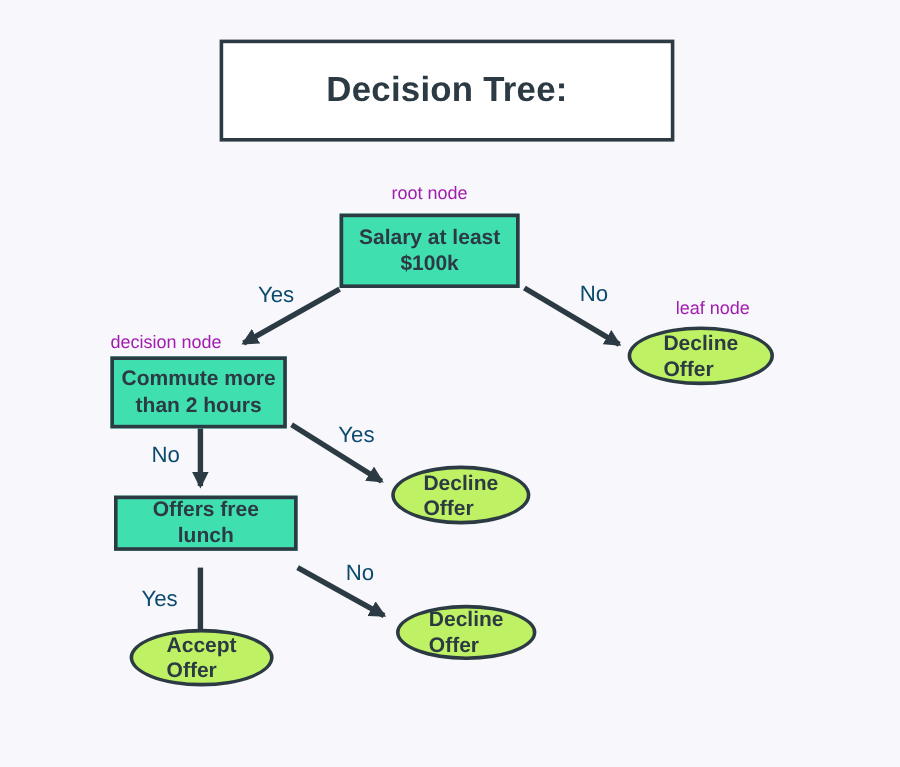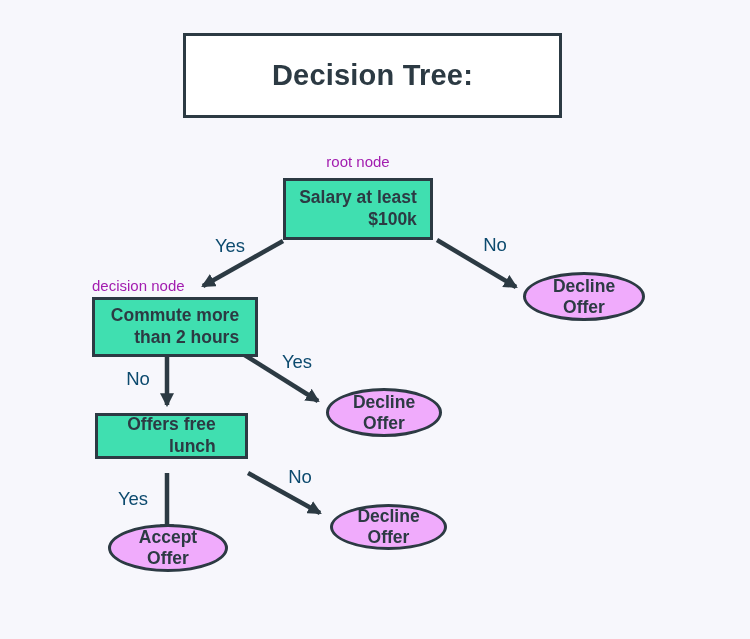--- a/index.html
+++ b/index.html
@@ -55,39 +55,38 @@
   .annot-decision { left: 92px; top: 277px; }
   .annot-leaf   { left: 534px; top: 249px; width: 120px; text-align: center; }
 
   .dnode {
     position: absolute;
     background: #40DFB0;
     border: 3px solid #2C3A43;
     display: flex;
     align-items: center;
     justify-content: center;
-    text-align: right;
+    text-align: center;
     font-size: 17.5px;
     font-weight: 700;
     line-height: 1.25;
     white-space: pre-line;
   }
   .node-salary  { left: 283px; top: 178px; width: 150px; height: 62px; }
-  .node-commute { left: 92px;  top: 297px; width: 166px; height: 60px; }
+  .node-commute { left: 92px;  top: 297px; width: 147px; height: 60px; }
   .node-lunch   { left: 95px;  top: 413px; width: 153px; height: 46px; }
 
   .lnode {
     position: absolute;
-    background: #f0abfc;
+    background: #bef264;
     border: 3.5px solid #2C3A43;
     border-radius: 50%;
     display: flex;
     align-items: center;
     justify-content: center;
-    text-align: center;
     font-size: 17.5px;
     font-weight: 700;
     line-height: 1.2;
     white-space: pre-line;
   }
   .node-decline-top    { left: 523px; top: 272px; width: 122px; height: 49px; }
   .node-decline-mid    { left: 326px; top: 388px; width: 116px; height: 49px; }
   .node-decline-bottom { left: 330px; top: 504px; width: 117px; height: 46px; }
   .node-accept         { left: 108px; top: 524px; width: 120px; height: 48px; }
 
@@ -124,20 +123,21 @@
     <line x1="167" y1="473" x2="167" y2="536" stroke="#2C3A43" stroke-width="4.5" marker-end="url(#arrowhead)"></line>
     <line x1="248" y1="473" x2="320" y2="513" stroke="#2C3A43" stroke-width="4.5" marker-end="url(#arrowhead)"></line>
   </svg>
 
   <div class="title-box">
     <div class="title-heading">Decision Tree:</div>
   </div>
 
   <div class="annot annot-root">root node</div>
   <div class="annot annot-decision">decision node</div>
+  <div class="annot annot-leaf">leaf node</div>
 
   <div class="dnode node-salary">Salary at least
 $100k</div>
   <div class="dnode node-commute">Commute more
 than 2 hours</div>
   <div class="dnode node-lunch">Offers free
 lunch</div>
 
   <div class="lnode node-decline-top">Decline
 Offer</div>

